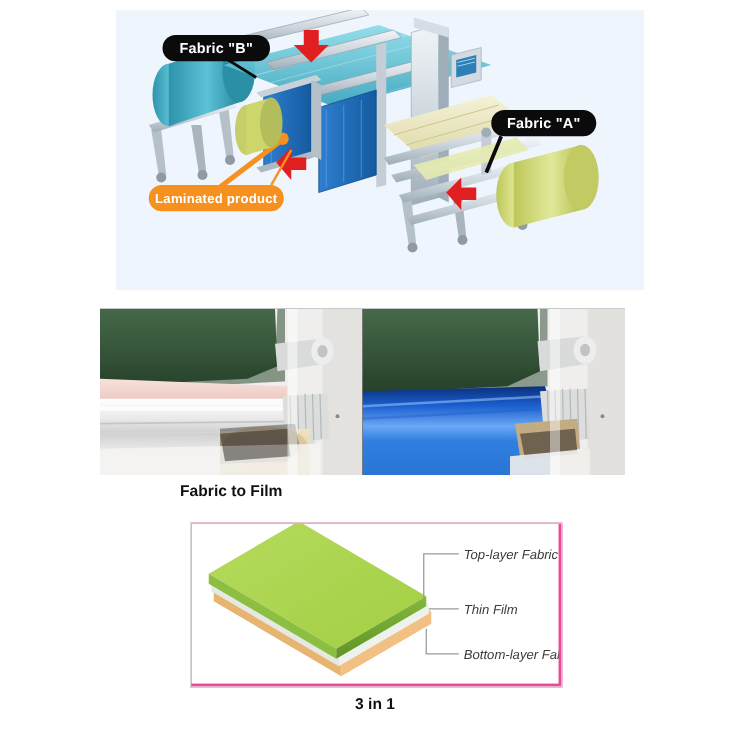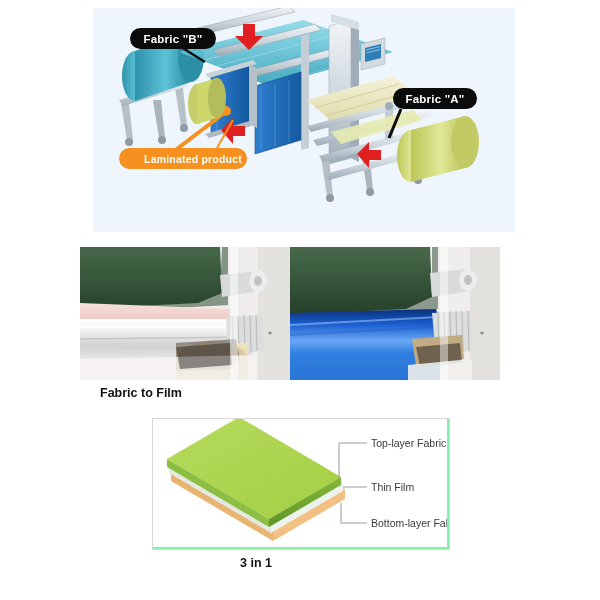--- a/index.html
+++ b/index.html
@@ -22,51 +22,53 @@
 
   .callout{
     position:absolute;
     display:flex;align-items:center;justify-content:center;
     color:#ffffff;
     white-space:nowrap;
     font-weight:600;
     letter-spacing:.2px;
   }
   .callout.dark{background:#0b0b0b;border-radius:11px;}
-  .callout.orange{background:#f6901e;border-radius:11px;padding-left:20px;}
+  .callout.orange{background:#f6901e;border-radius:11px;}
 
   #callout-fabric-b{left:37px;top:20px;width:86px;height:21px;font-size:11.5px;}
   #callout-fabric-a{left:300px;top:80px;width:84px;height:21px;font-size:11.5px;}
   #callout-laminated{left:26px;top:140px;width:108px;height:21px;font-size:10.5px;}
 
   
   #panel-photos{position:absolute;left:80px;top:247px;width:440px;height:133px;}
   .photo{position:absolute;top:0;width:210px;height:133px;overflow:hidden;background:#2b2b2b;}
   #photo-fabric-to-film{left:0px;}
   #photo-fabric-to-fabric{left:210px;}
   .photo svg{display:block;width:210px;height:133px;}
 
   .photo-caption{
     position:absolute;top:386px;
     font-size:12.5px;font-weight:bold;color:#111111;
+    text-align:center;
   }
   #caption-fabric-to-film{left:100px;width:170px;}
   #caption-fabric-to-fabric{left:300px;width:190px;}
 
   
   #panel-layers{
     position:absolute;left:152px;top:418px;width:296px;height:130px;
-    background:#86efac;border:1px solid #d8d8d8;
+    background:#ec4899;border:1px solid #d8d8d8;
     overflow:hidden;
+    font-style:italic;
   }
   #layers-svg{position:absolute;left:0;top:0;width:294px;height:128px;}
 
   #caption-3in1{
     position:absolute;left:240px;top:556px;width:120px;
-    font-size:12.5px;font-weight:bold;color:#111111;
+    text-align:center;font-size:12.5px;font-weight:bold;color:#111111;
   }
 </style>
 </head>
 <body>
 
 <div class="page">
 
   <div id="panel-machine">
 
     <svg id="machine-svg" viewBox="0 0 422 224">

